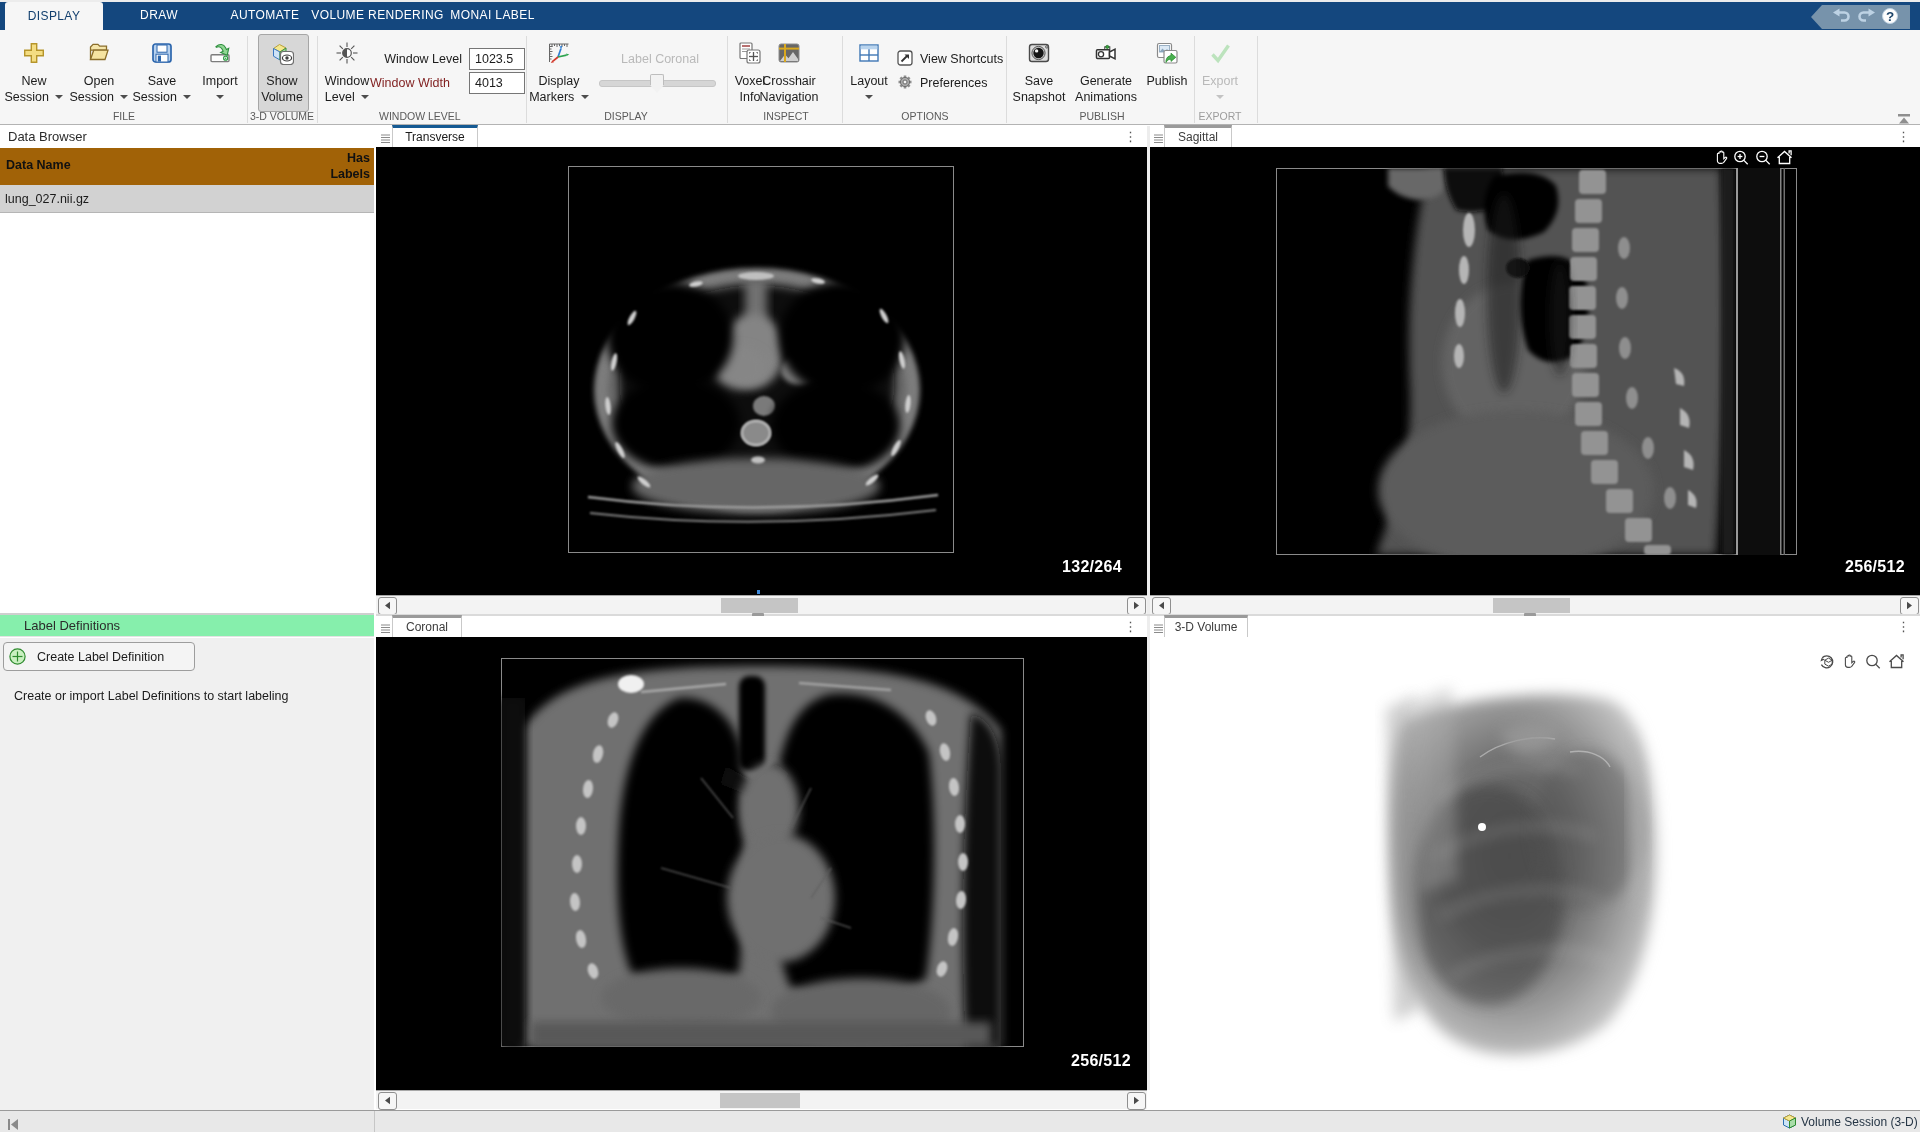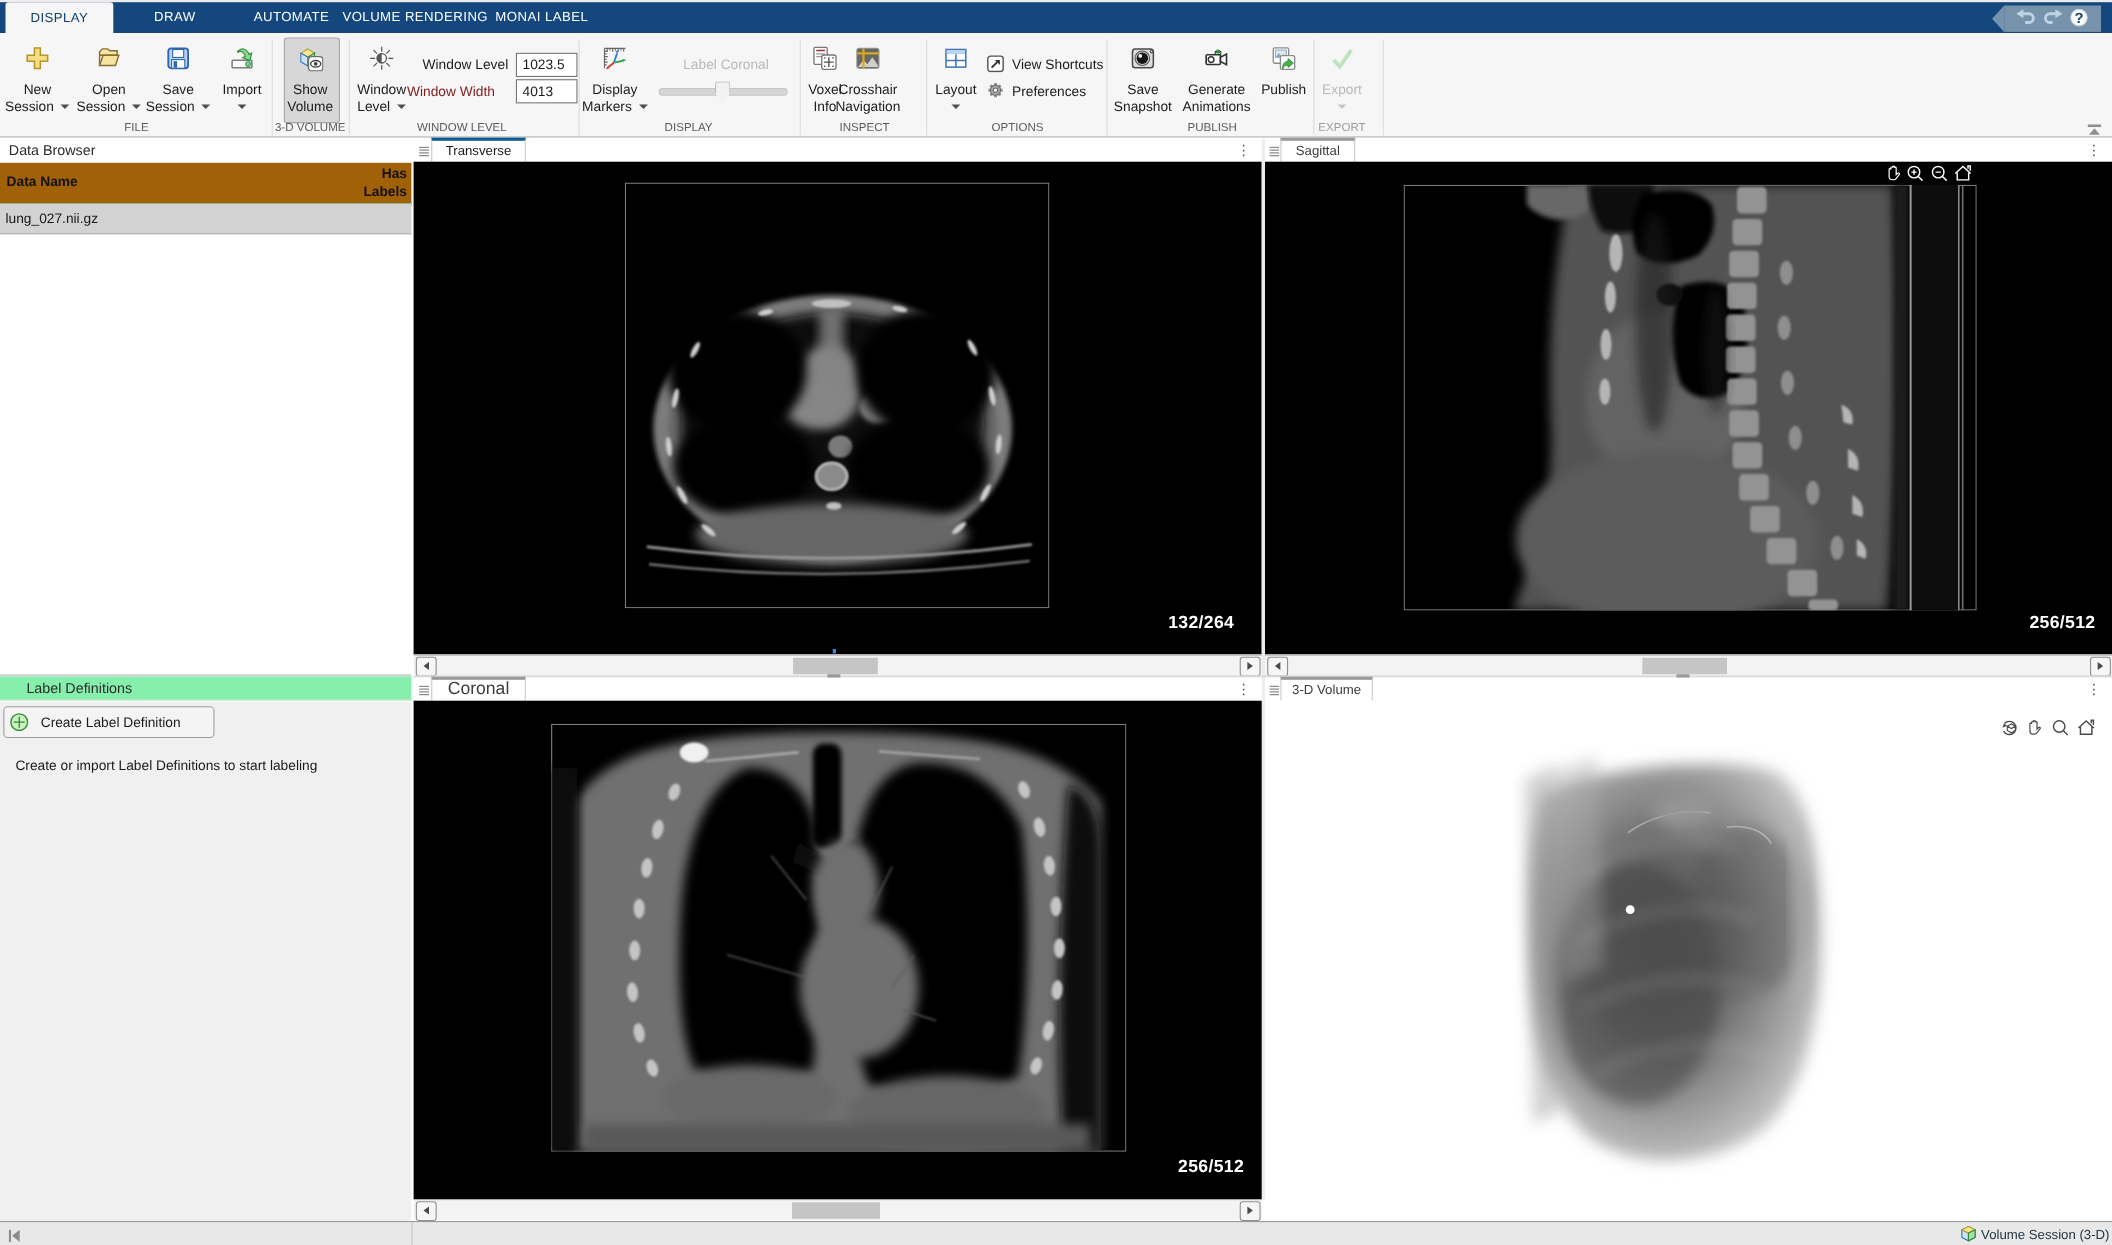--- a/index.html
+++ b/index.html
@@ -438,21 +438,21 @@
       </div>
   <div class="sthumb" style="left:343px;width:77px"></div>
 </div>
 
 <div class="abs" style="left:1147px;top:126px;width:3px;height:964px;background:#ededed"></div>
 <div class="abs" style="left:376px;top:614px;width:1544px;height:2px;background:#dadada"></div>
 <div class="abs" style="left:752px;top:613px;width:12px;height:4px;background:#9a9a9a;border-radius:1px"></div>
 <div class="abs" style="left:1524px;top:613px;width:12px;height:4px;background:#9a9a9a;border-radius:1px"></div>
 
 <div class="abs" style="left:376px;top:616px;width:771px;height:21px;background:#fff"></div>
-<div class="abs" style="left:392px;top:615px;width:86px;height:22px;background:#fff;border-top:3px solid #9a9a9a;border-left:1px solid #c9c9c9;border-right:1px solid #c9c9c9;box-sizing:border-box;text-align:center;font-size:16px;color:#3c3c3c;line-height:18px">Coronal</div>
+<div class="abs" style="left:392px;top:615px;width:70px;height:22px;background:#fff;border-top:3px solid #9a9a9a;border-left:1px solid #c9c9c9;border-right:1px solid #c9c9c9;box-sizing:border-box;text-align:center;font-size:12px;color:#3c3c3c;line-height:18px">Coronal</div>
 <div class="abs" style="left:381px;top:621px"><svg width="9" height="11">
         <g stroke="#8a8a8a">
           <line x1="0" y1="1" x2="9" y2="1"></line>
           <line x1="0" y1="3.5" x2="9" y2="3.5"></line>
           <line x1="0" y1="6" x2="9" y2="6"></line>
           <line x1="0" y1="8.5" x2="9" y2="8.5"></line>
         </g>
       </svg></div>
 <div class="dots3" style="left:1124px;top:619px">⋮</div>
 <div class="abs black" style="left:376px;top:637px;width:771px;height:453px"></div>

